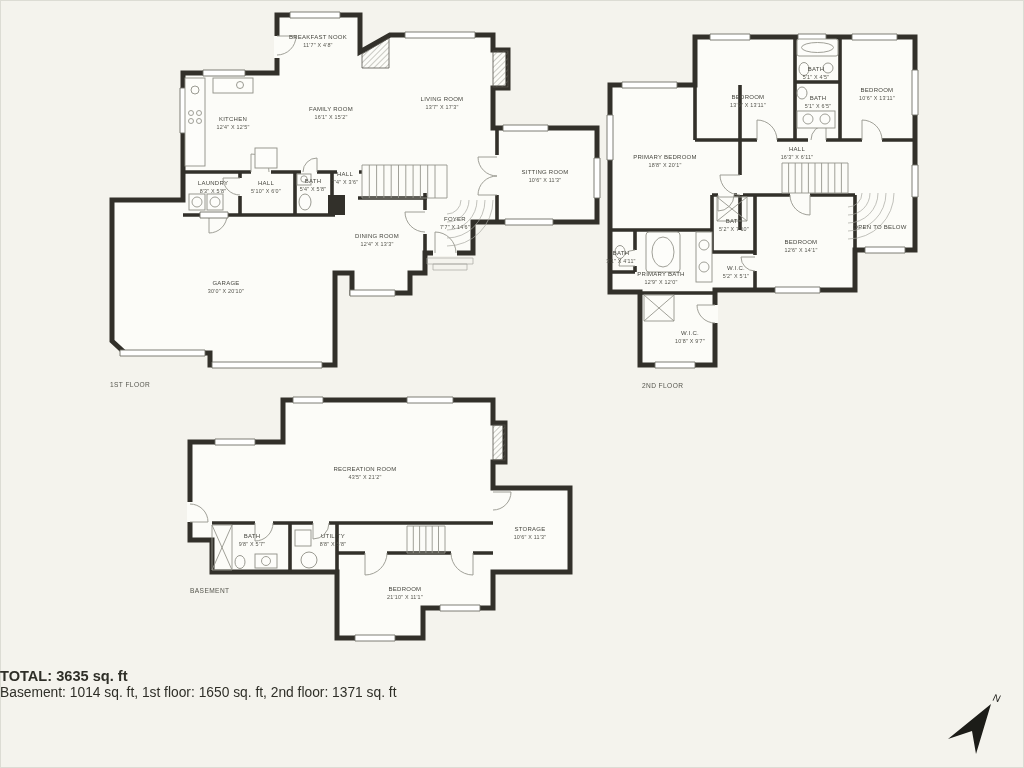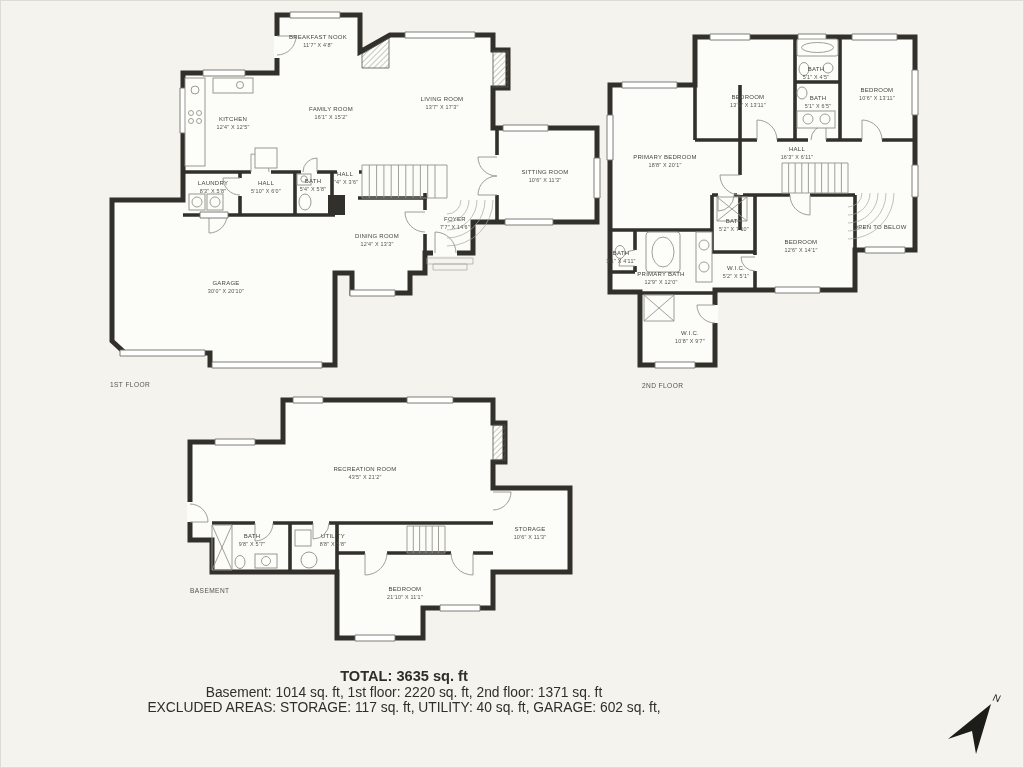--- a/index.html
+++ b/index.html
@@ -18,21 +18,21 @@
   .thin{fill:none;stroke:#95958c;stroke-width:0.9;}
   .thin2{fill:none;stroke:#a8a8a0;stroke-width:0.7;}
   .win{fill:#ffffff;stroke:#6f6f66;stroke-width:0.9;}
   .solid{fill:#32302a;stroke:none;}
   .hatch{fill:url(#diag);stroke:#55534c;stroke-width:0.8;}
   .fixt{fill:#fdfdfa;stroke:#8f8f86;stroke-width:0.9;}
   text.rname{font-size:6px;fill:#46463f;text-anchor:middle;letter-spacing:.25px;}
   text.rdims{font-size:5.4px;fill:#55554d;text-anchor:middle;letter-spacing:.2px;}
   text.caption{font-size:6.6px;fill:#55554d;letter-spacing:.4px;}
   .summary{
-    position:absolute;left:0;top:669px;width:808px;text-align:center;
+    position:absolute;left:0;top:669px;width:808px;text-align:left;
     color:#2f2f28;font-size:13.8px;line-height:15.6px;
   }
   .summary .total{font-weight:bold;font-size:14.6px;}
   .compass-n{font-size:10px;font-style:italic;fill:#1c1c18;}
 </style>
 </head>
 <body>
 
 <div class="frame"></div>
 
@@ -236,20 +236,19 @@
   <text class="rdims" x="148" y="156">8'8" X 5'8"</text>
   <text class="rname" x="345" y="141">STORAGE</text>
   <text class="rdims" x="345" y="149">10'6" X 11'3"</text>
   <text class="rname" x="220" y="201">BEDROOM</text>
   <text class="rdims" x="220" y="209">21'10" X 11'1"</text>
   <text class="caption" x="5" y="203">BASEMENT</text>
 </svg>
 
 <div class="summary">
   <div class="total">TOTAL: 3635 sq. ft</div>
-  <div>Basement: 1014 sq. ft, 1st floor: 2220 sq. ft, 2nd floor: 1371 sq. ft</div>
-  <div>EXCLUDED AREAS: STORAGE: 117 sq. ft, UTILITY: 40 sq. ft, GARAGE: 602 sq. ft,</div>
+  <div>Basement: 1014 sq. ft, 1st floor: 1650 sq. ft, 2nd floor: 1371 sq. ft</div>
 </div>
 
 <svg style="left:935px;top:688px" width="85" height="78" viewBox="0 0 85 78">
   <polygon points="56,16 13,51 37,43 41,66" fill="#1c1c18"></polygon>
   <text class="compass-n" x="58" y="13" transform="rotate(14 60 10)">N</text>
 </svg>
 
 </body></html>

